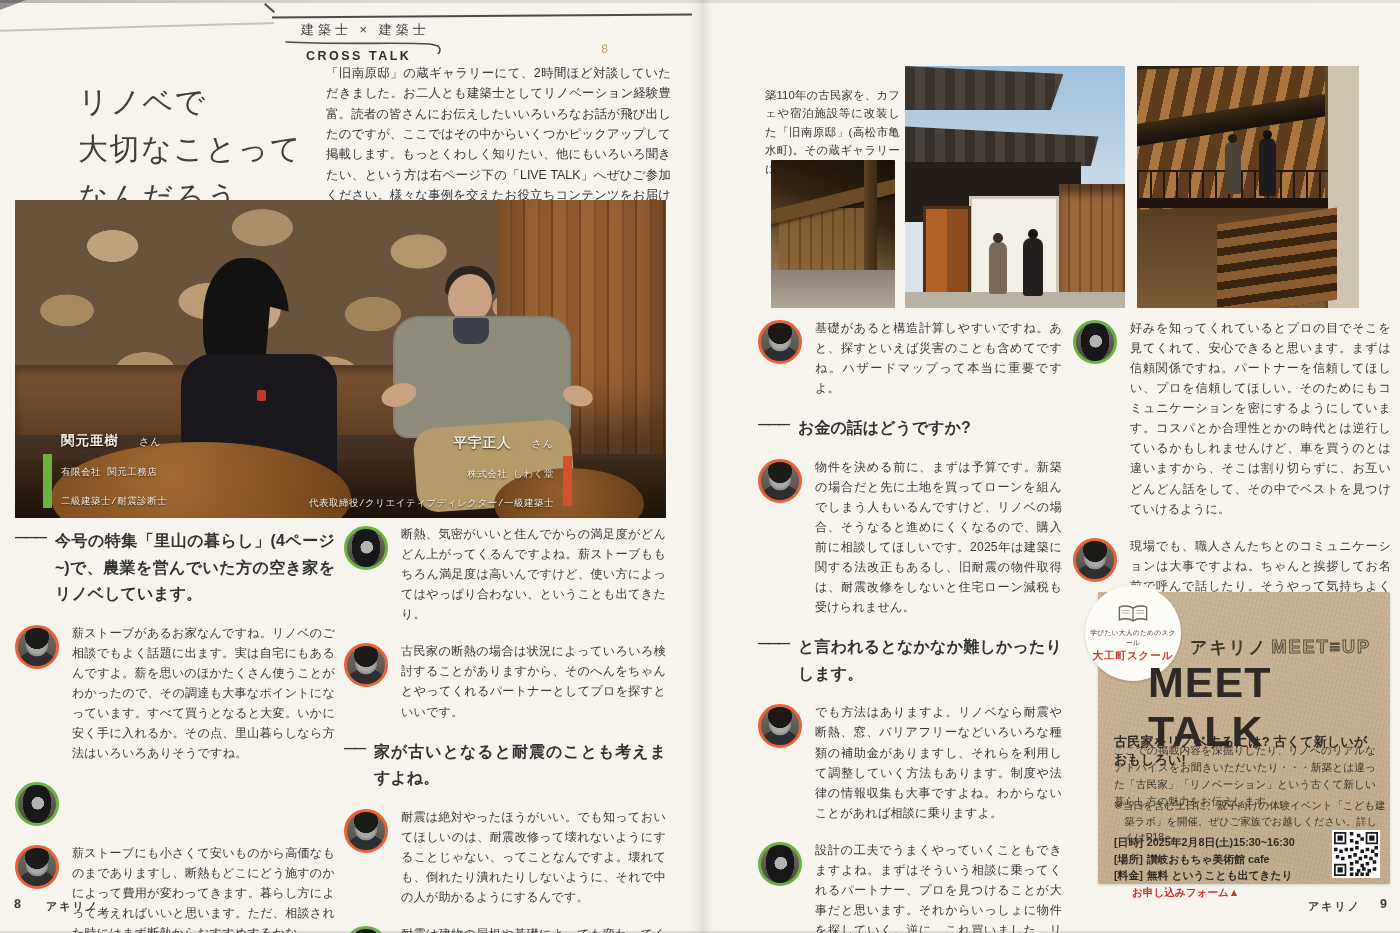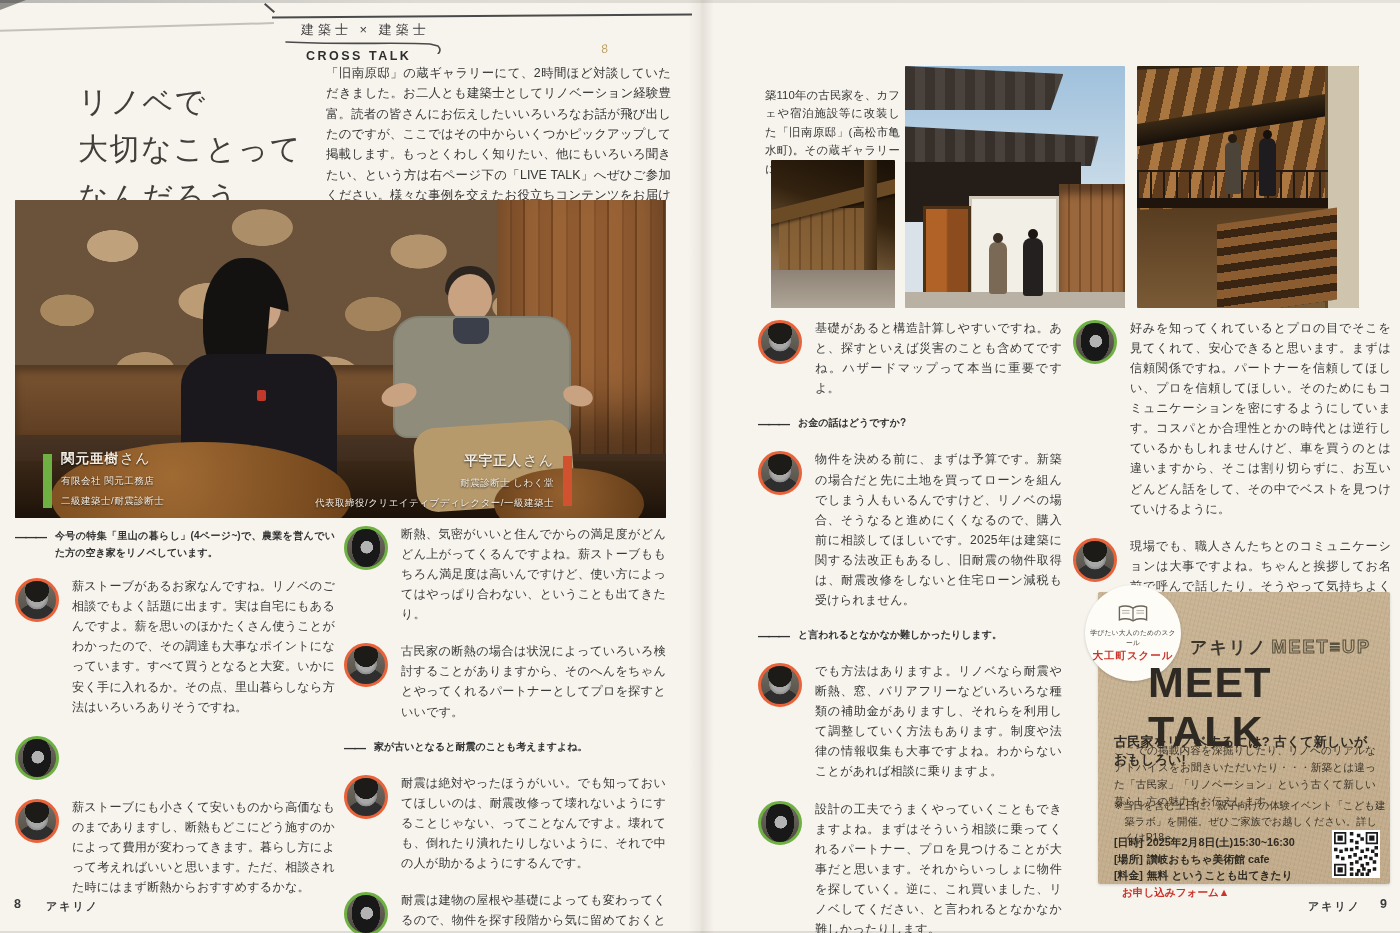--- a/index.html
+++ b/index.html
@@ -56,43 +56,43 @@
   .p-right .collar{position:absolute;left:66px;top:52px;width:36px;height:26px;background:#3b3f4a;border-radius:4px 4px 12px 12px;}
   .p-right .hand{position:absolute;left:-6px;top:118px;width:36px;height:22px;background:#c9a281;border-radius:50%;transform:rotate(-18deg);}
   .p-right .hand2{position:absolute;left:176px;top:120px;width:30px;height:20px;background:#c9a281;border-radius:50%;transform:rotate(14deg);}
   .p-right .pants{position:absolute;left:28px;top:158px;width:158px;height:84px;background:#b79a6b;border-radius:22px;transform:rotate(-4deg);}
   .table{position:absolute;left:36px;bottom:-36px;width:300px;height:112px;border-radius:50%;background:radial-gradient(circle at 40% 30%,#a06a33,#6b4018);}
   .stool{position:absolute;right:22px;bottom:-22px;width:150px;height:72px;border-radius:50%;background:radial-gradient(circle at 45% 35%,#935f2e,#5f3a17);}
   
   .cap{position:absolute;color:#f4efe6;text-shadow:0 1px 2px rgba(0,0,0,.8);}
   .cap-bar{position:absolute;width:9px;}
   .cap-name{font-size:13.5px;font-weight:bold;letter-spacing:1px;}
-  .cap-hono{font-size:14px;font-weight:normal;margin-left:1px;}
-  .cap-line{font-size:9.5px;margin-top:7px;letter-spacing:.5px;}
+  .cap-hono{font-size:10px;font-weight:normal;margin-left:20px;}
+  .cap-line{font-size:9.5px;margin-top:16px;letter-spacing:.5px;font-family:Liberation Mono, monospace;}
   .cap-left{left:46px;bottom:10px;}
   .bar-green{left:28px;bottom:10px;height:54px;background:#6fb043;}
   .cap-right{right:112px;bottom:8px;text-align:right;}
   .bar-orange{right:94px;bottom:12px;height:50px;background:#d2512e;}
   
   .qa-col{display:block;}
   .qa-row{display:flex;gap:13px;margin-bottom:17px;}
   .av{width:38px;height:38px;border-radius:50%;border:3px solid #e8623a;flex-shrink:0;margin-top:2px;overflow:hidden;}
   .av-hirau{background:
     radial-gradient(circle at 50% 24%,#1d1b18 0 34%,rgba(0,0,0,0) 35%),
     radial-gradient(circle at 50% 46%,#a8a8a8 0 28%,#8a8a8a 38%,rgba(0,0,0,0) 40%),
     radial-gradient(circle at 50% 118%,#2e2e2e 0 46%,rgba(0,0,0,0) 47%),
     linear-gradient(#757066,#4e4a42);}
   .av-sekimoto{background:
     radial-gradient(circle at 52% 48%,#b3b3b3 0 22%,rgba(0,0,0,0) 23%),
     radial-gradient(ellipse 62% 88% at 50% 48%,#181818 0 60%,rgba(0,0,0,0) 61%),
     linear-gradient(#6f6b63,#4c4840);}
   .a-text{margin:0;font-size:12.1px;line-height:1.66;text-align:justify;color:#3a3a3a;letter-spacing:.2px;}
   .q-row{gap:10px;margin-bottom:15px;}
   .q-dash{font-weight:bold;white-space:nowrap;letter-spacing:-2px;color:#333;font-size:12px;line-height:1.6;}
-  .q-text{margin:0;font-size:10px;font-weight:bold;line-height:1.66;text-align:justify;color:#333;}
+  .q-text{margin:0;font-size:16px;font-weight:bold;line-height:1.66;text-align:justify;color:#333;}
   .col-l1{left:15px;top:528px;width:320px;}
   .col-l2{left:344px;top:524px;width:322px;}
   .col-r1{left:758px;top:318px;width:304px;}
   .col-r2{left:1073px;top:318px;width:318px;}
   
   .r-caption{left:765px;top:86px;width:135px;font-size:11.4px;line-height:1.62;text-align:justify;color:#353535;font-weight:500;margin:0;}
   .photo-a{left:771px;top:160px;width:124px;height:148px;background:linear-gradient(200deg,#191007 0%,#33220f 35%,#8a6a45 72%,#9a8a74 100%);}
   .photo-a .beam-d{position:absolute;left:-10px;top:34px;width:150px;height:14px;background:#6b4a26;transform:rotate(-14deg);box-shadow:0 2px 3px rgba(0,0,0,.5);}
   .photo-a .post{position:absolute;right:18px;top:0;width:13px;height:100%;background:linear-gradient(90deg,#5f4224,#3c2812);}
   .photo-a .planks{position:absolute;left:8px;top:48px;width:86px;height:62px;background:repeating-linear-gradient(90deg,#8a6236 0 9px,#6e4a24 9px 11px);opacity:.85;}
@@ -132,21 +132,21 @@
   .lt-brandrow{position:absolute;left:92px;top:44px;white-space:nowrap;}
   .lt-brand{font-size:17px;font-weight:bold;color:#3a362c;letter-spacing:2px;}
   .lt-meetup{font-size:18px;font-weight:900;letter-spacing:2px;color:rgba(0,0,0,0);-webkit-text-stroke:1.1px #59523f;margin-left:4px;}
   .lt-title{position:absolute;left:50px;top:66px;font-size:43px;font-weight:900;color:#2e2a23;letter-spacing:1px;font-stretch:condensed;}
   .lt-head{position:absolute;left:16px;top:141px;width:262px;font-size:13px;font-weight:bold;color:#2e2a23;letter-spacing:.2px;}
   .lt-body{position:absolute;left:16px;top:150px;width:262px;font-size:10.7px;line-height:1.6;text-align:justify;color:#3a342a;font-weight:500;}
   .lt-note{position:absolute;left:16px;top:206px;width:262px;font-size:10.4px;line-height:1.55;color:#3a342a;padding-left:1em;text-indent:-1em;font-weight:500;}
   .lt-details{position:absolute;left:16px;top:242px;width:215px;font-size:10.8px;line-height:1.55;color:#2f2b23;font-weight:600;}
   .lt-label{font-weight:bold;margin-right:4px;}
   .lt-place2{padding-left:34px;font-weight:500;font-size:10.2px;}
-  .lt-apply{color:#c9342a;font-weight:bold;font-size:10.6px;margin-left:8px;white-space:nowrap;}
+  .lt-apply{color:#c9342a;font-weight:bold;font-size:10.6px;margin-left:18px;white-space:nowrap;}
   .lt-qr{position:absolute;right:10px;top:238px;width:48px;height:48px;background:#fff;padding:2px;box-sizing:border-box;}
   .book-icon{width:34px;height:22px;}
   
   .foot{font-weight:bold;color:#3a3a3a;}
   .foot-pg{font-size:12.5px;}
   .foot-brand{font-size:11px;letter-spacing:2px;}
 </style>
 </head>
 <body>
 
@@ -198,21 +198,21 @@
     <div class="stool"></div>
     <div class="cap-bar bar-green"></div>
     <div class="cap cap-left">
       <div class="cap-name"><span>関元亜樹</span><span class="cap-hono">さん</span></div>
       <div class="cap-line">有限会社 関元工務店</div>
       <div class="cap-line">二級建築士/耐震診断士</div>
     </div>
     <div class="cap-bar bar-orange"></div>
     <div class="cap cap-right">
       <div class="cap-name"><span>平宇正人</span><span class="cap-hono">さん</span></div>
-      <div class="cap-line">耐震診断士 しわく堂</div>
+      <div class="cap-line">株式会社 しわく堂</div>
       <div class="cap-line">代表取締役/クリエイティブディレクター/一級建築士</div>
     </div>
   </div>
 
   <div class="abs qa-col col-l1">
       <div class="qa-row q-row">
     <span class="q-dash">―――</span>
     <p class="q-text">今号の特集「里山の暮らし」(4ページ~)で、農業を営んでいた方の空き家をリノベしています。</p>
   </div>
       <div class="qa-row">

